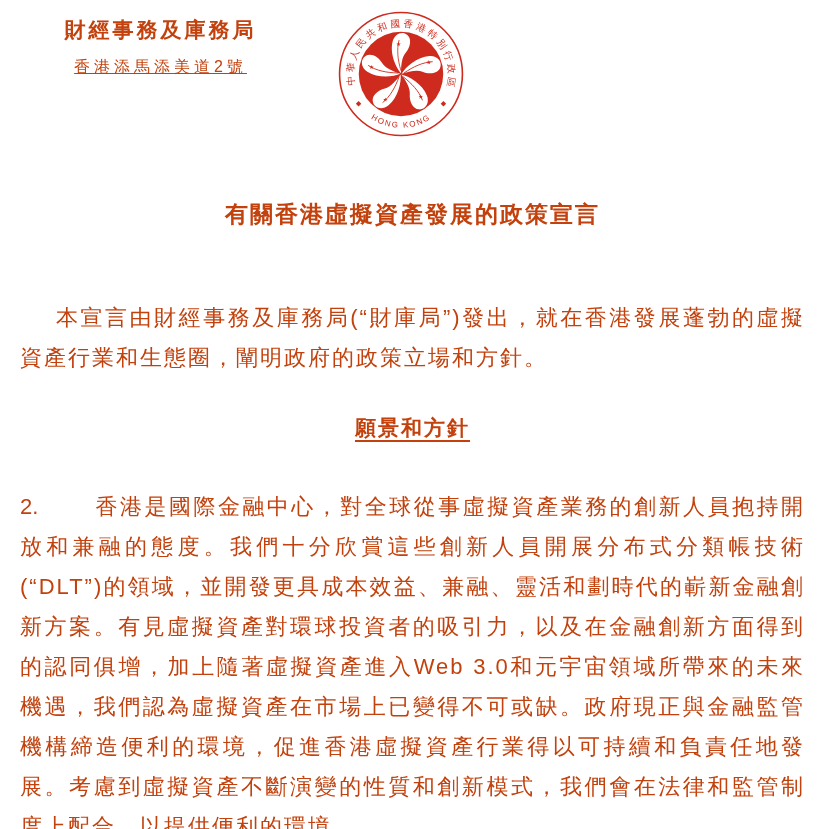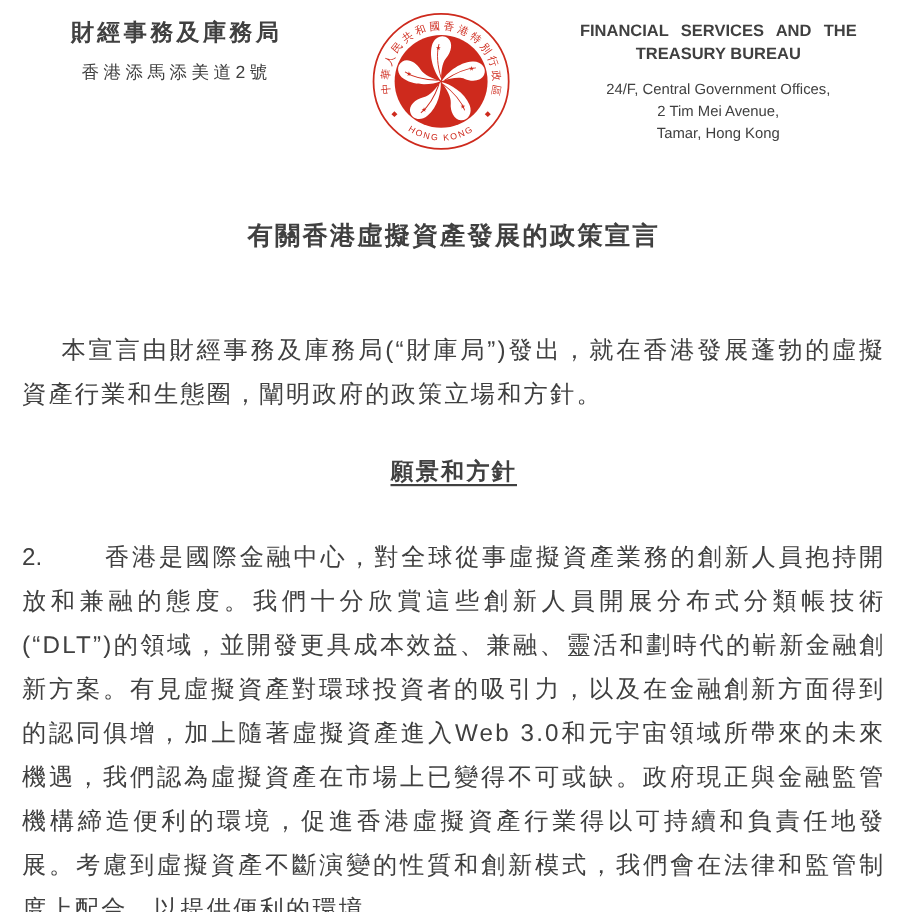--- a/index.html
+++ b/index.html
@@ -2,21 +2,21 @@
 <html lang="zh-Hant"><head>
 <meta charset="utf-8">
 <style>
   * { margin: 0; padding: 0; box-sizing: border-box; }
   html, body { background: #ffffff; }
   .page {
     position: relative;
     width: 826px;
     height: 829px;
     background: #ffffff;
-    color: #404040;
+    color: #c2410c;
     overflow: hidden;
     font-family: "Liberation Sans", "DejaVu Sans", serif;
   }
 
   
   .doc-header {
     display: grid;
     grid-template-columns: 305px 1fr 330px;
     align-items: start;
     padding: 10px 8px 0 8px;
@@ -27,21 +27,21 @@
     font-size: 21px;
     font-weight: 700;
     letter-spacing: 3px;
     line-height: 30px;
   }
   .cn-addr {
     font-size: 16px;
     letter-spacing: 4px;
     line-height: 26px;
   }
-  .cn-addr.first { margin-top: 9px; }
+  .cn-addr.first { margin-top: 9px; text-decoration: underline; }
 
   .header-emblem { display: flex; justify-content: center; padding-top: 0; }
   .header-emblem svg { display: block; }
 
   .header-right { text-align: center; padding-top: 8px; }
   .en-bureau-name {
     font-size: 15px;
     font-weight: 700;
     line-height: 21px;
   }
@@ -150,31 +150,20 @@
         </text>
         <text font-size="12.5" fill="#CE2A1D" letter-spacing="2.5" text-anchor="middle">
           <textPath href="#arc-bottom" startOffset="50%">HONG KONG</textPath>
         </text>
 
         <rect x="-3" y="-3" width="6" height="6" transform="translate(33.7,146.5) rotate(45)" fill="#CE2A1D"></rect>
         <rect x="-3" y="-3" width="6" height="6" transform="translate(166.3,146.5) rotate(45)" fill="#CE2A1D"></rect>
       </svg>
     </div>
 
-    <div class="header-right">
-      <div class="en-bureau-name">
-        <span class="spread">FINANCIAL SERVICES AND THE</span><br>
-        <span>TREASURY BUREAU</span>
-      </div>
-      <div class="en-addr">
-        <div>24/F, Central Government Offices,</div>
-        <div>2 Tim Mei Avenue,</div>
-        <div>Tamar, Hong Kong</div>
-      </div>
-    </div>
 
   </header>
 
   <main class="doc-body">
 
     <h1 class="doc-title">有關香港虛擬資產發展的政策宣言</h1>
 
     <p class="para intro-para">本宣言由財經事務及庫務局(“財庫局”)發出，就在香港發展蓬勃的虛擬資產行業和生態圈，闡明政府的政策立場和方針。</p>
 
     <div class="section-heading-wrap">

